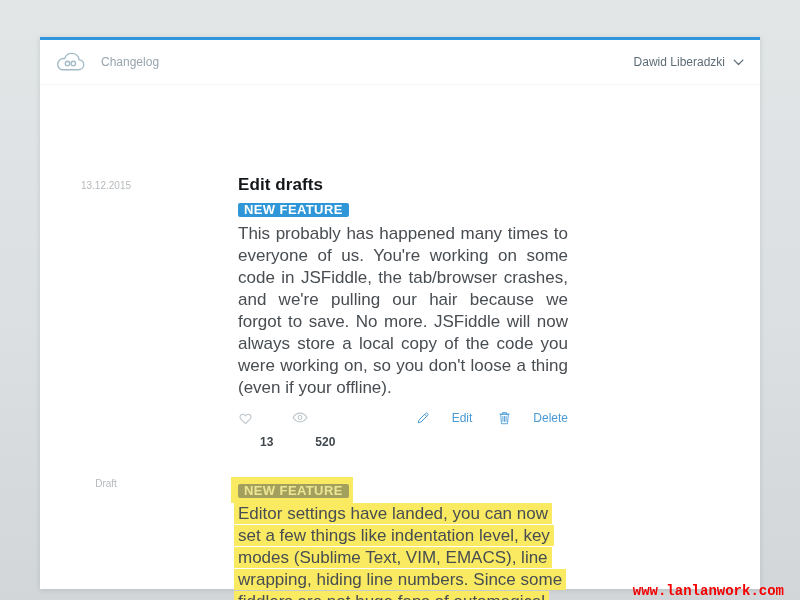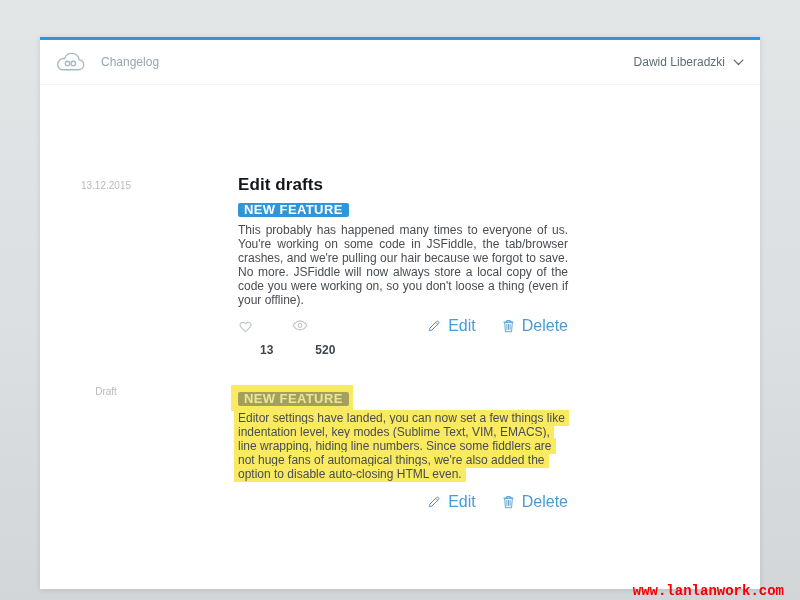--- a/index.html
+++ b/index.html
@@ -39,30 +39,30 @@
   }
   .post-main { margin-left:66px; width:330px; }
   h2.post-title { font-size:17px; font-weight:bold; color:#14171a; line-height:21px; letter-spacing:.1px; }
   .badge-row { margin-top:5px; height:14px; }
   .badge {
     display:inline-block; background:#2f96d8; color:#ffffff;
     font-size:13px; font-weight:bold; letter-spacing:.4px;
     padding:3px 6px 3px 6px; border-radius:2px; line-height:8px;
   }
   .post-body {
-    margin-top:9px; font-size:12px; line-height:14px; color:#484d52;
+    margin-top:9px; font-size:17px; line-height:22px; color:#484d52;
     text-align:justify;
   }
   .actions-row { margin-top:10px; display:flex; align-items:center; height:17px; }
   .stat { display:flex; align-items:center; gap:7px; margin-right:19px; }
   .stat b { font-size:12px; color:#40474d; font-weight:bold;margin-top:48px; }
   .spacer { flex:1; }
   .act-btn {
-    display:flex; align-items:center; gap:7px; background:none; border:none;
-    color:#4a9ad4; font-size:16px; font-family:"Liberation Sans",sans-serif;
+    display:flex; align-items:center; gap:22px; background:none; border:none;
+    color:#4a9ad4; font-size:12px; font-family:"Liberation Sans",sans-serif;
     cursor:pointer; padding:0; margin-left:26px;
   }
   
   .mark-title { background:#f9ea62; padding:3px 9px 4px 7px; margin-left:-7px; }
   .mark-badge { background:#f9ea62; padding:4px 4px 4px 7px; margin-left:-7px; display:inline-block; }
   .post.second .badge { background:#a3a05e; color:#ece593; }
   .mark-body { background:#f9ea62; padding:1px 4px 1px 4px; -webkit-box-decoration-break:clone; box-decoration-break:clone; }
   .post.second .post-body { text-align:left; margin-top:12px; margin-left:-4px; }
   .post.second .actions-row { margin-top:12px; }
   

